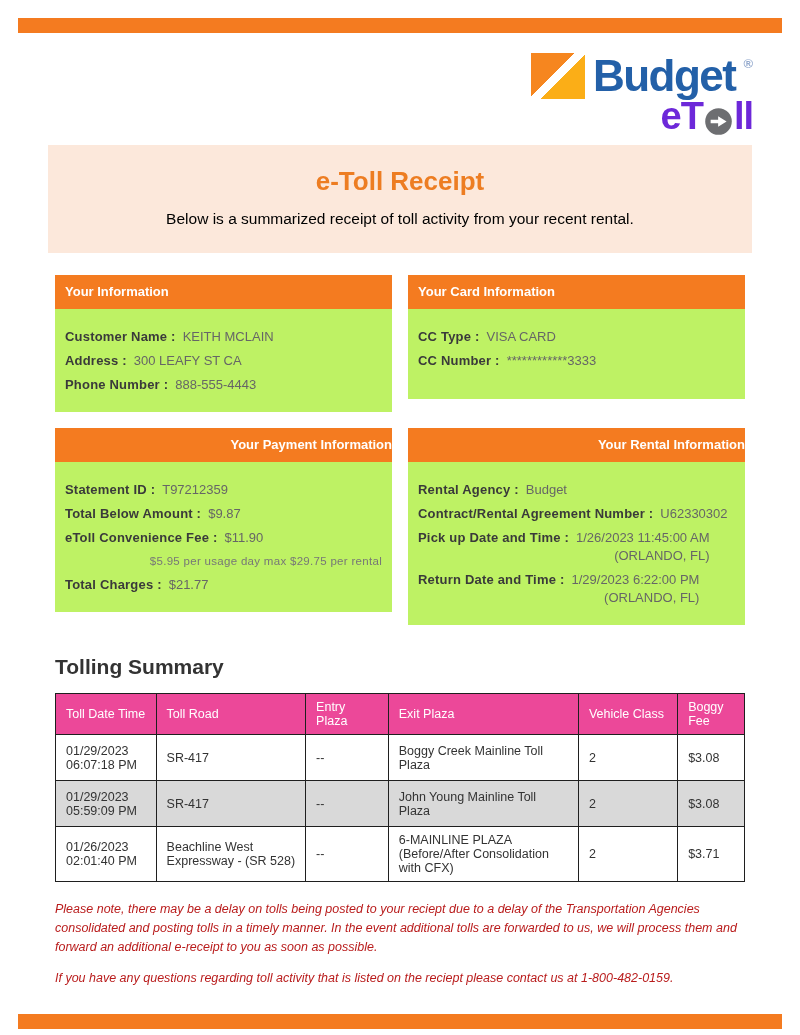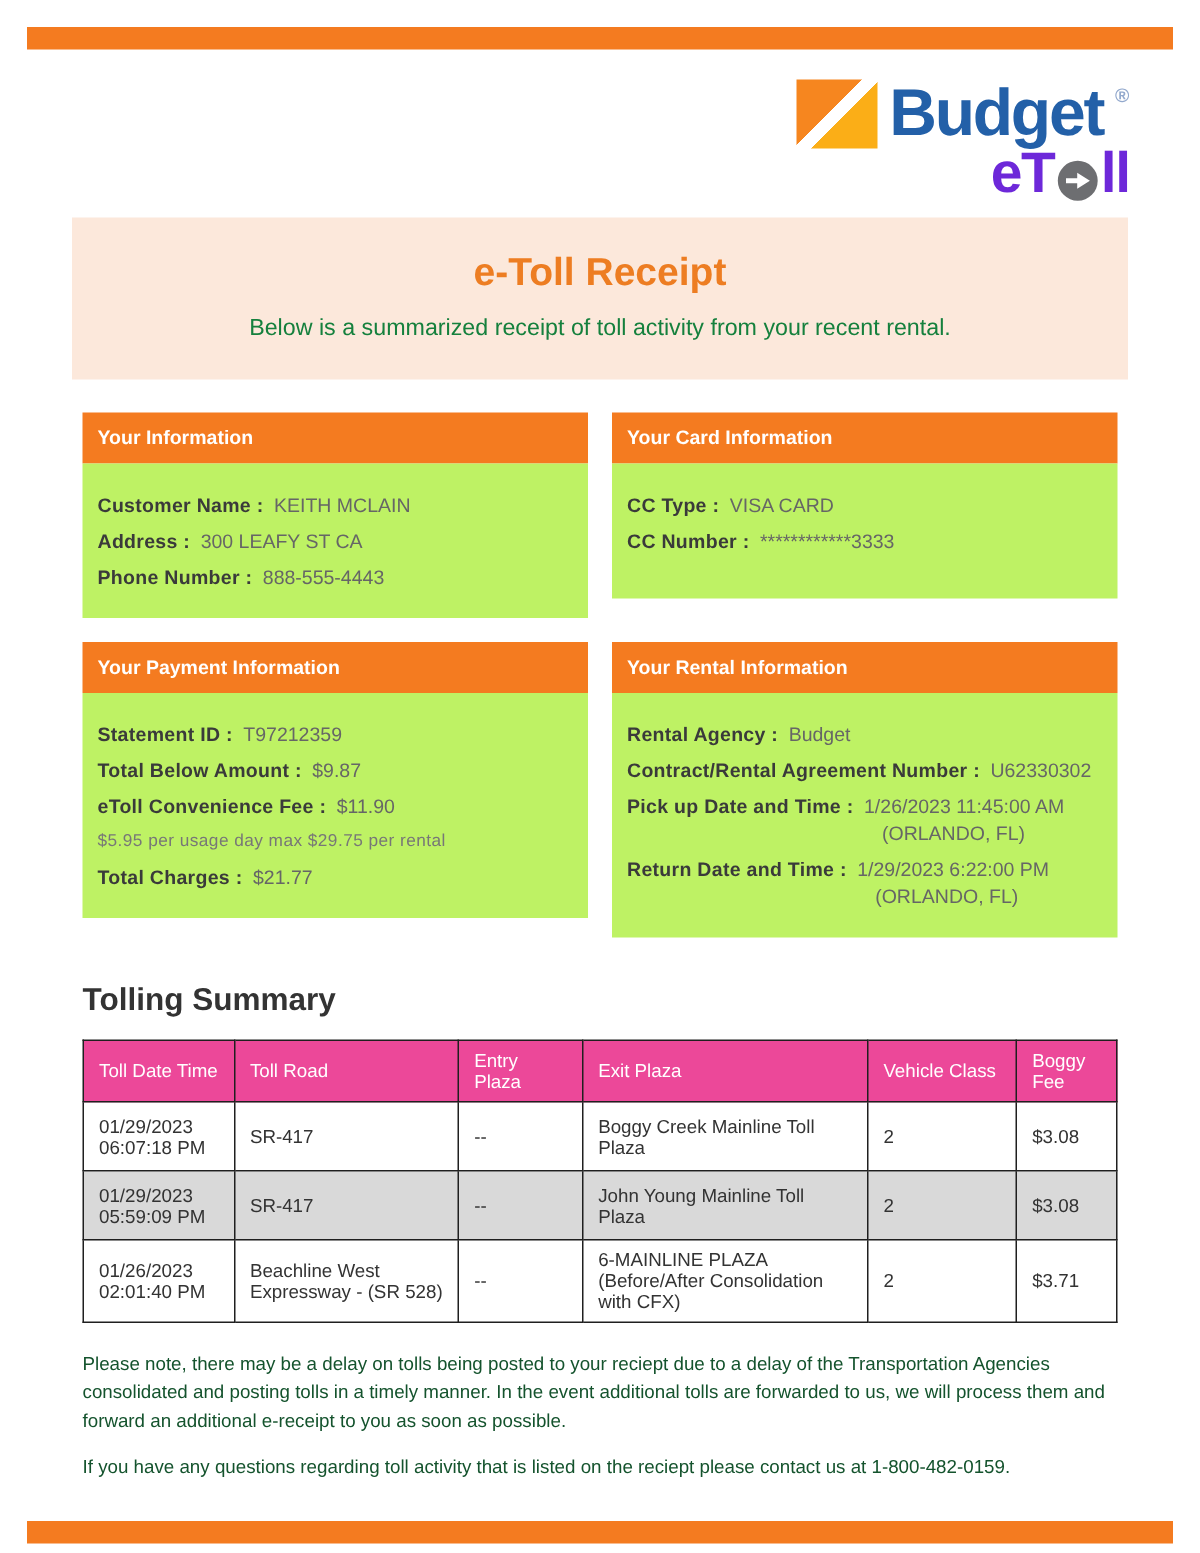--- a/index.html
+++ b/index.html
@@ -22,25 +22,25 @@
   .budget-text{font-size:44px;font-weight:bold;color:#2360A8;letter-spacing:-1.5px;line-height:1;}
   .budget-reg{font-size:13px;color:#93A9CD;align-self:flex-start;margin-top:3px;font-weight:bold;}
   .etoll-logo{display:flex;align-items:center;margin-top:-2px;
     font-size:38px;font-weight:bold;color:#6d28d9;letter-spacing:-1px;line-height:1;}
   .etoll-o{width:29px;height:29px;display:inline-block;margin:4px 1px 0;}
 
   
   .banner{width:704px;margin:10px auto 0;background:#FCE8DB;text-align:center;
     padding:21px 0 25px;box-sizing:border-box;}
   .banner-title{font-size:26px;font-weight:bold;color:#ED7D22;}
-  .banner-sub{font-size:15.5px;color:#15803d;margin-top:13px;}
+  .banner-sub{font-size:15.5px;color:#000000;margin-top:13px;}
 
   
   .boxes-row{display:flex;justify-content:space-between;width:690px;margin:22px auto 0;}
-  .boxes-row.second{margin-top:16px;}
+  .boxes-row.second{margin-top:16px;text-align:right;}
   .box{width:337px;}
   .box-header{background:#F47B20;color:#ffffff;font-size:13px;height:34px;line-height:34px;
     padding-left:10px;box-sizing:border-box;font-weight:bold;}
   .box-body{background:#bef264;padding:11px 10px;box-sizing:border-box;}
   .box-body.short{min-height:90px;}
   .box-body.tall{min-height:148px;}
   .field{margin:9px 0;font-size:13px;display:flex;align-items:flex-start;}
   .field .label{font-weight:bold;color:#3A3A3A;letter-spacing:.2px;white-space:nowrap;}
   .field .value{color:#666666;margin-left:7px;}
   .vblock{margin-left:7px;color:#666666;}
@@ -52,21 +52,21 @@
   table{width:690px;margin:14px auto 0;border-collapse:collapse;table-layout:fixed;}
   th,td{border:1px solid #1F1F1F;font-size:12.5px;text-align:left;
     padding:6px 10px;vertical-align:middle;word-wrap:break-word;}
   th{background:#ec4899;color:#ffffff;font-weight:normal;height:26px;}
   td{color:#333333;height:33px;white-space:pre-line;background:#ffffff;}
   tr.alt td{background:#D9D9D9;}
   col.c1{width:14.6%;} col.c2{width:21.7%;} col.c3{width:12%;}
   col.c4{width:27.6%;} col.c5{width:14.4%;} col.c6{width:9.7%;}
 
   
-  .notes{width:690px;margin:18px auto 0;color:#14532d;
+  .notes{width:690px;margin:18px auto 0;font-style:italic;color:#b91c1c;
     font-size:12.5px;line-height:1.5;}
   .notes p{margin:0 0 13px;}
 </style>
 </head>
 <body>
 
 <div class="bar top"></div>
 
 <div class="logo-block">
   <div class="budget-logo">

